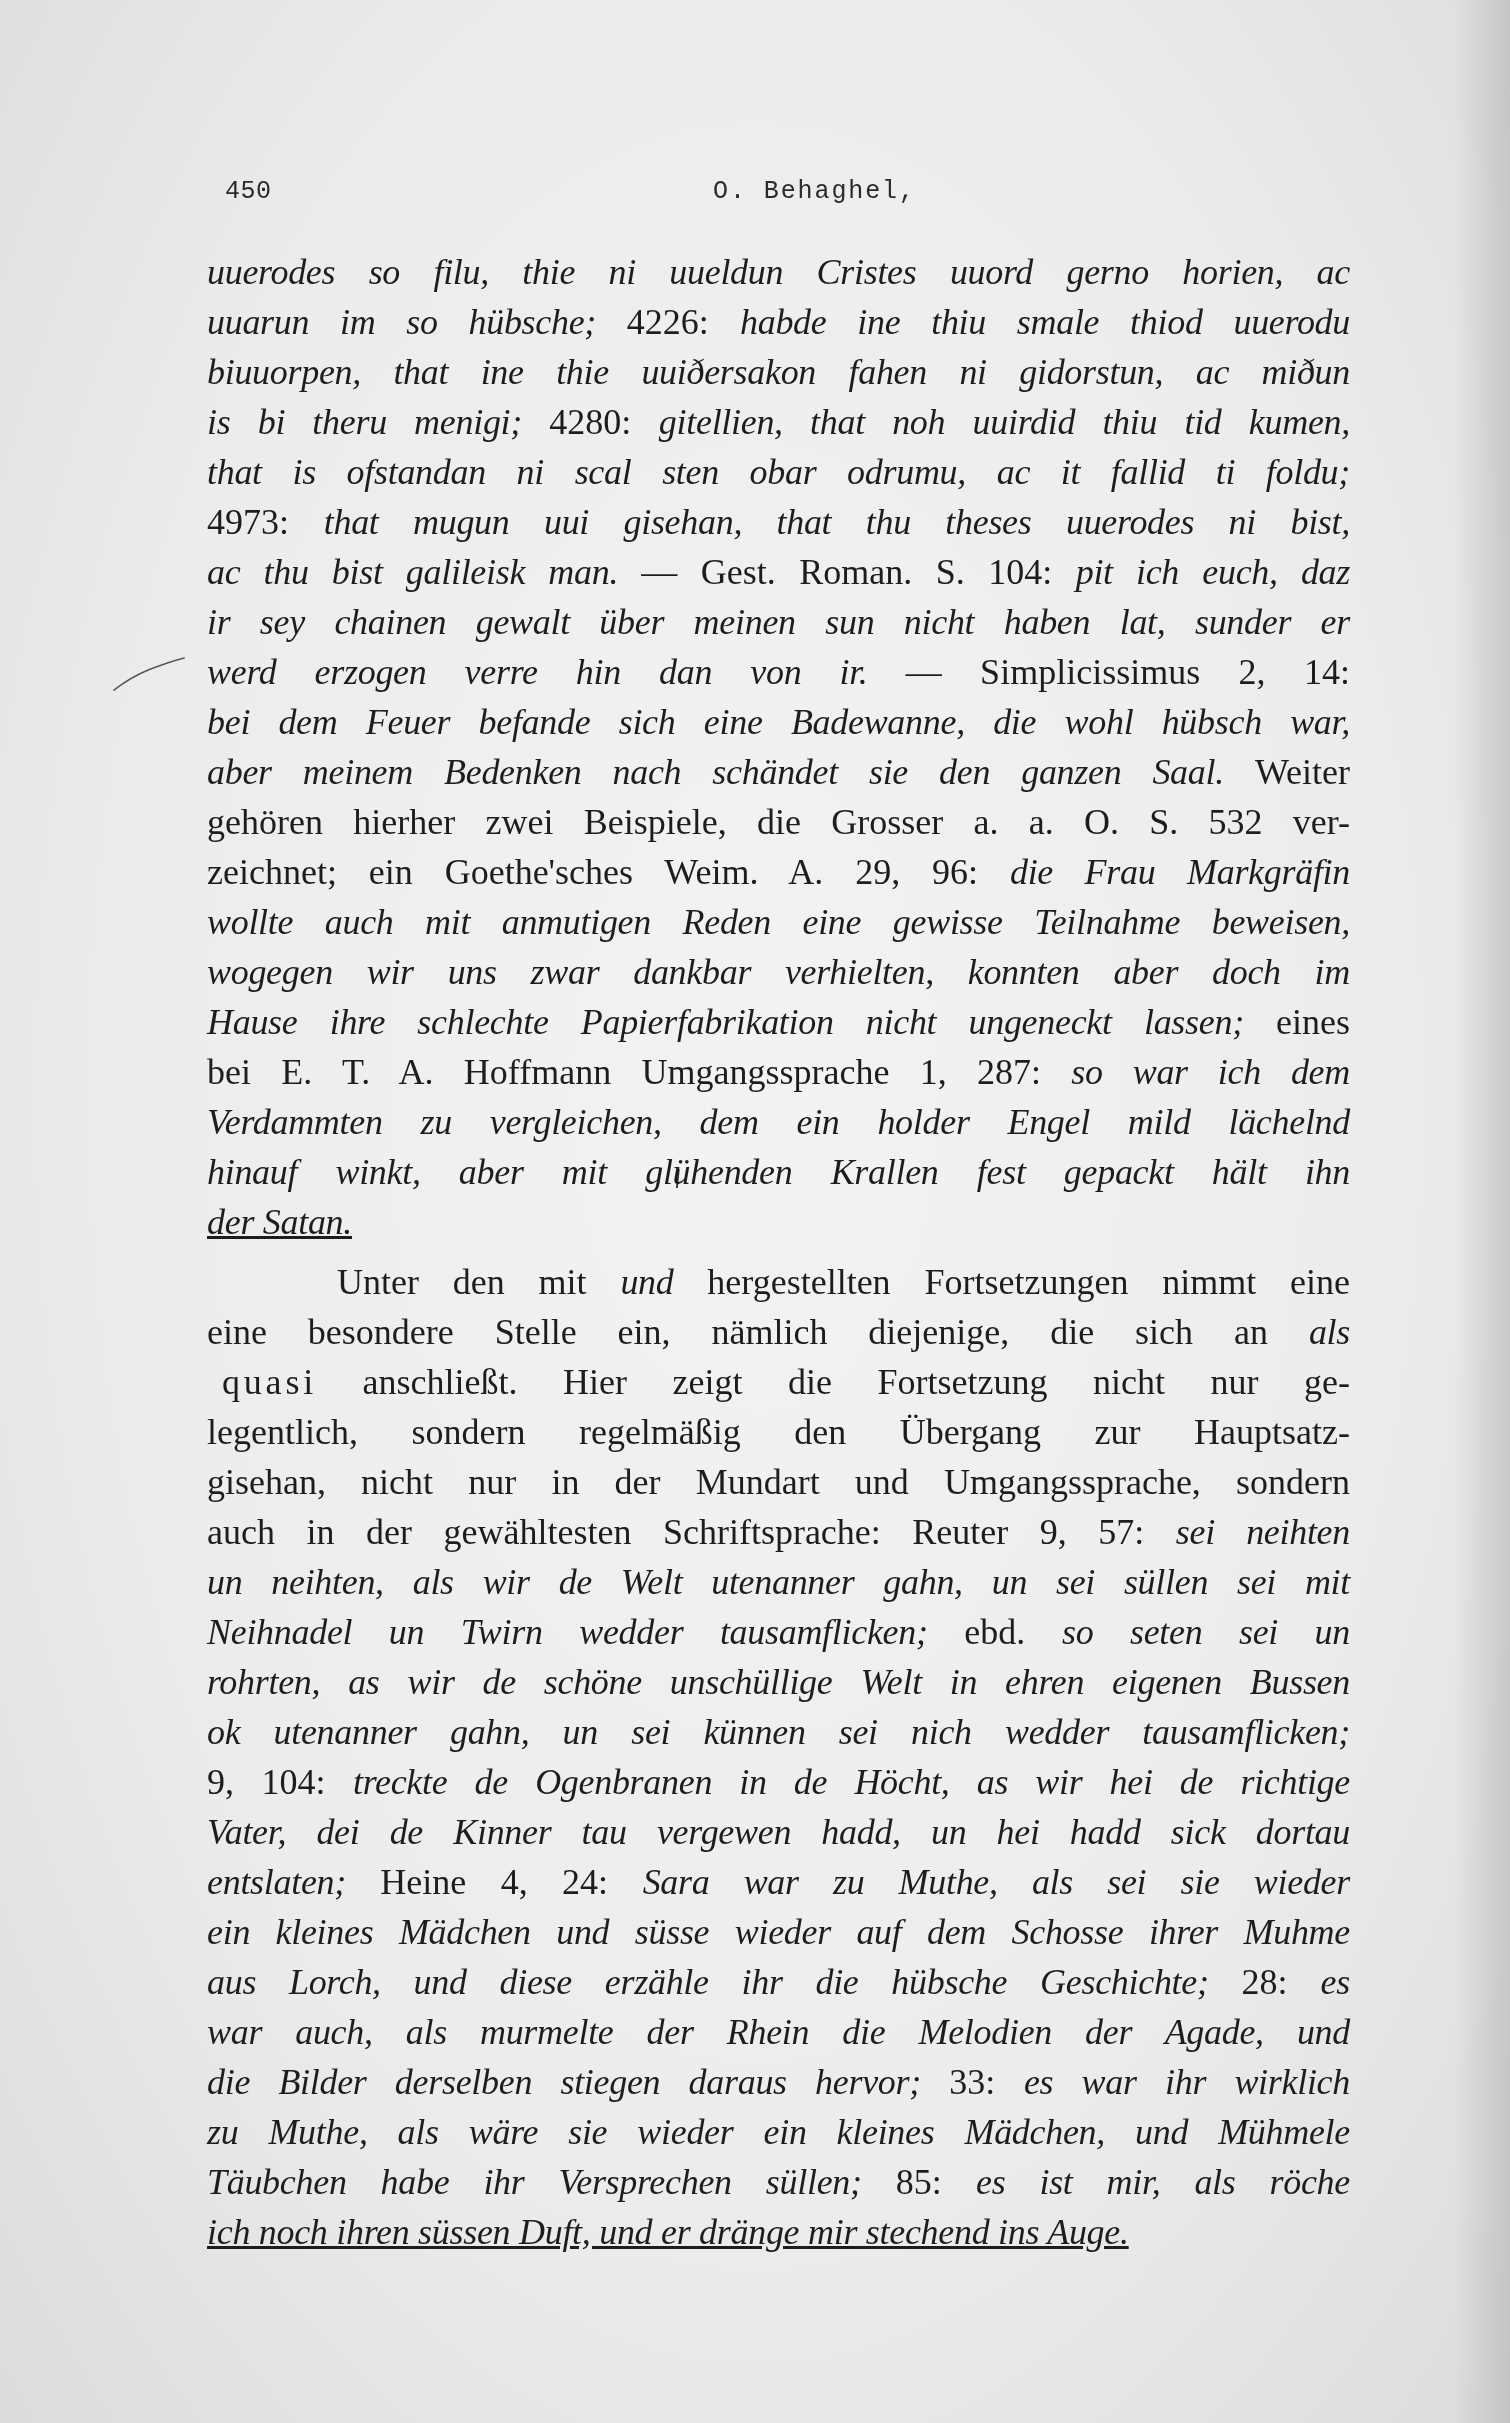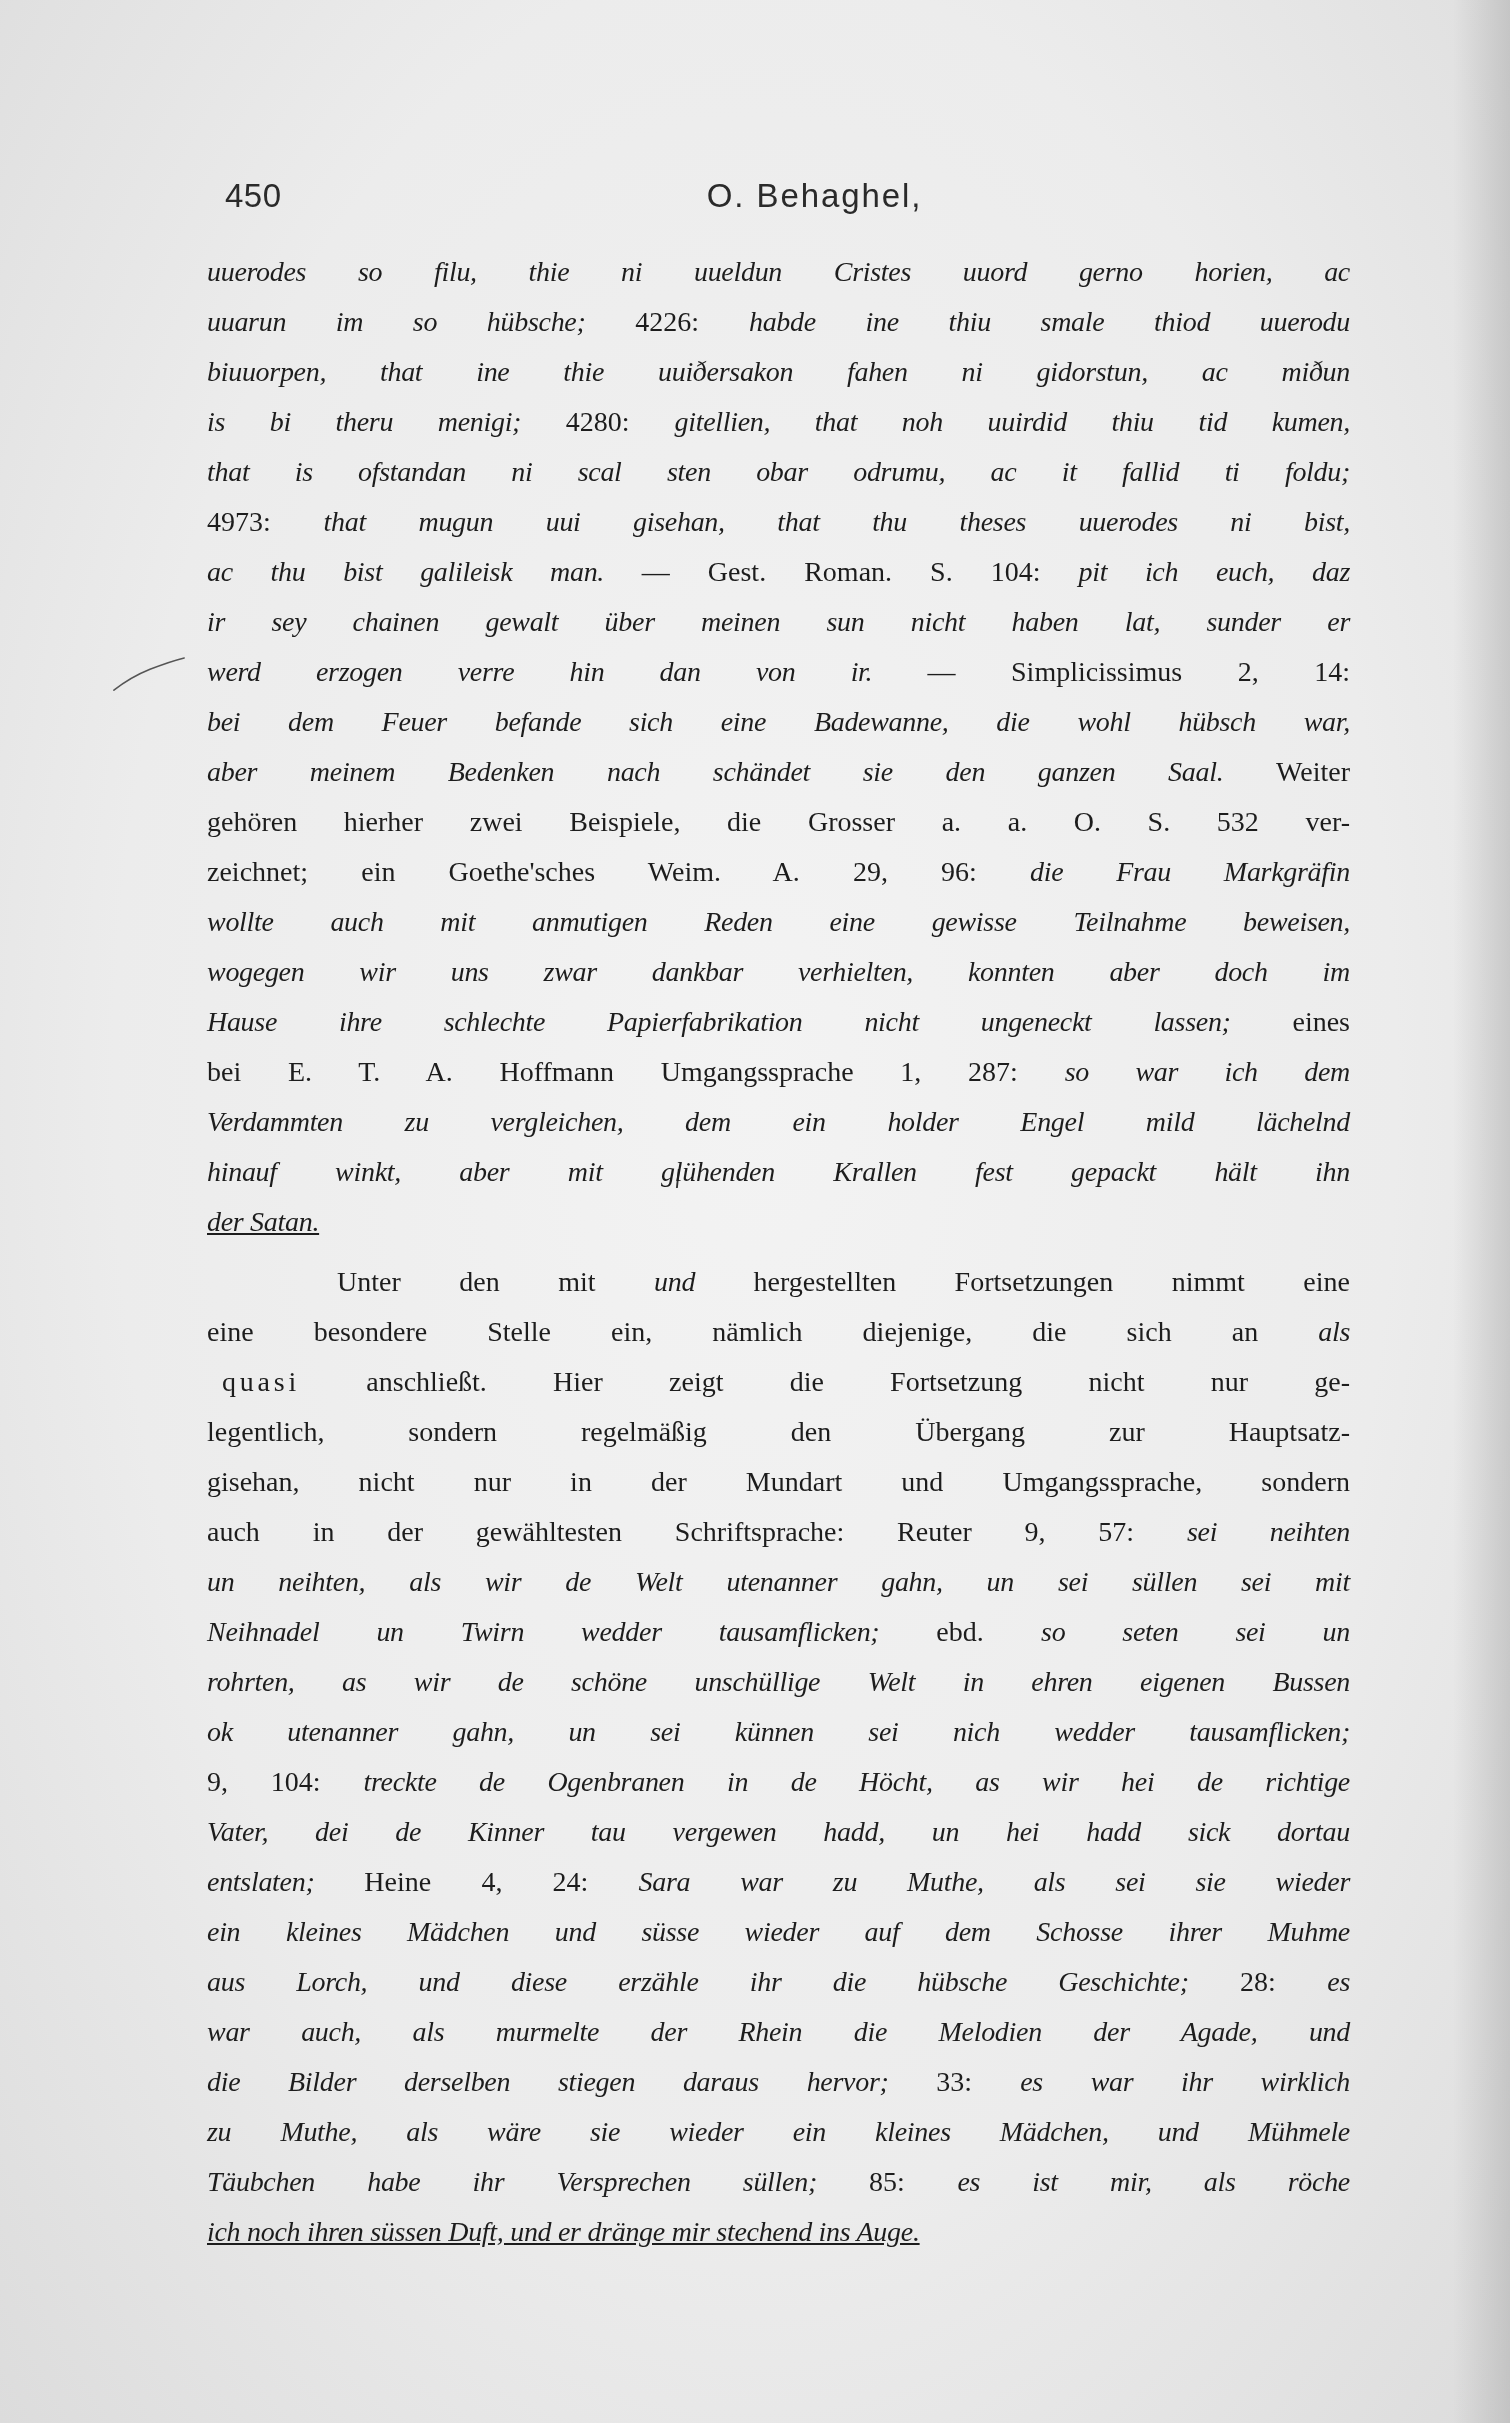--- a/index.html
+++ b/index.html
@@ -11,29 +11,29 @@
   .page {
     position: absolute; left: 0; top: 0; width: 1510px; height: 2423px;
     background: radial-gradient(ellipse at 50% 45%, #f3f3f3 0%, #ececec 60%, #dcdcdc 100%);
   }
   .page::after {
     content: ""; position: absolute; right: 0; top: 0; width: 57px; height: 100%;
     background: linear-gradient(to right, rgba(200,200,200,0) 0%, rgba(175,175,175,0.55) 100%);
   }
   .running-head {
     position: absolute; top: 177px; left: 225px; width: 1122px; height: 38px;
-    font-family: Liberation Sans, sans-serif;
-    font-size: 33px; color: #2a2a2a;
+    font-family: Liberation Mono, monospace;
+    font-size: 25px; color: #2a2a2a;
   }
   .page-number { position: absolute; left: 0; top: 0; letter-spacing: 0.5px; }
   .author { position: absolute; left: 0; right: 0; top: 0; text-align: center; letter-spacing: 1.9px; padding-left: 57px; }
   .body-text {
     position: absolute; left: 207px; top: 247px; width: 1143px;
     font-family: "Liberation Serif", "DejaVu Serif", serif;
-    font-size: 28px; line-height: 50px; color: #1d1d1d;
+    font-size: 36px; line-height: 50px; color: #1d1d1d;
   }
   .line { display: block; white-space: nowrap; text-align: justify; text-align-last: justify; height: 50px; }
   .line.last { text-align-last: left; text-decoration: underline; }
   .line.indent { padding-left: 130px; }
   .gap { height: 9.5px; }
   i { font-style: italic; letter-spacing: -0.3px; }
   .spaced { letter-spacing: 3.8px; margin-left: 15px; }
   .pencil-mark {
     position: absolute; left: 112px; top: 656px; width: 76px; height: 38px;
   }

